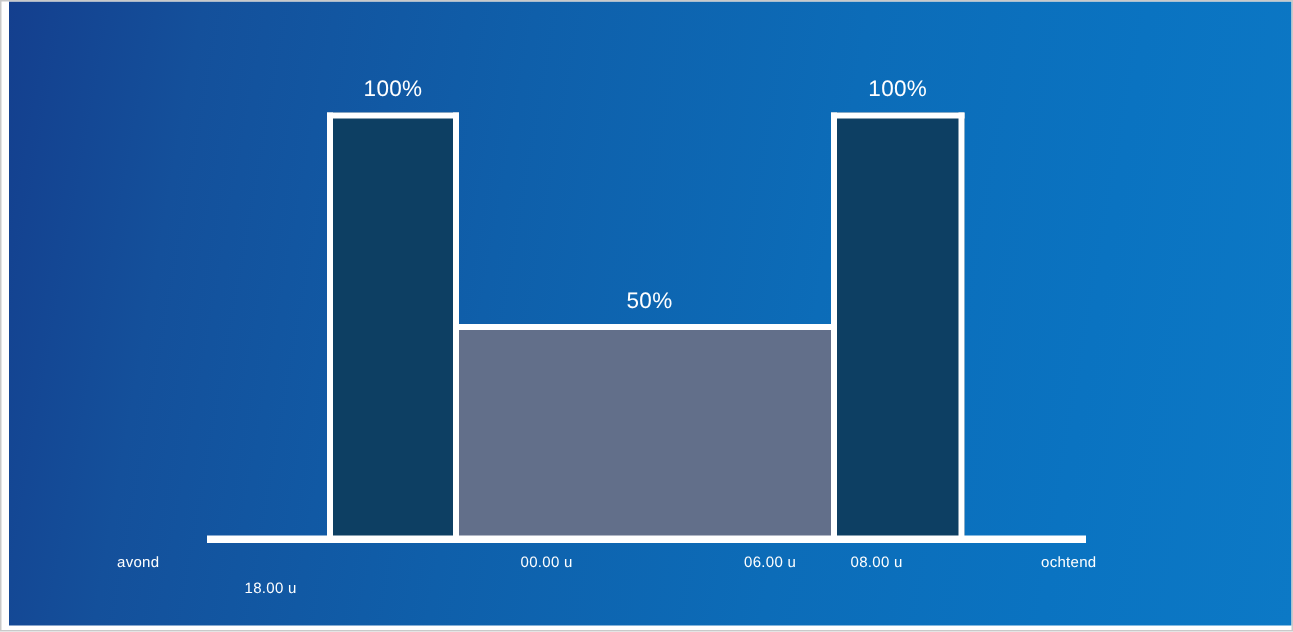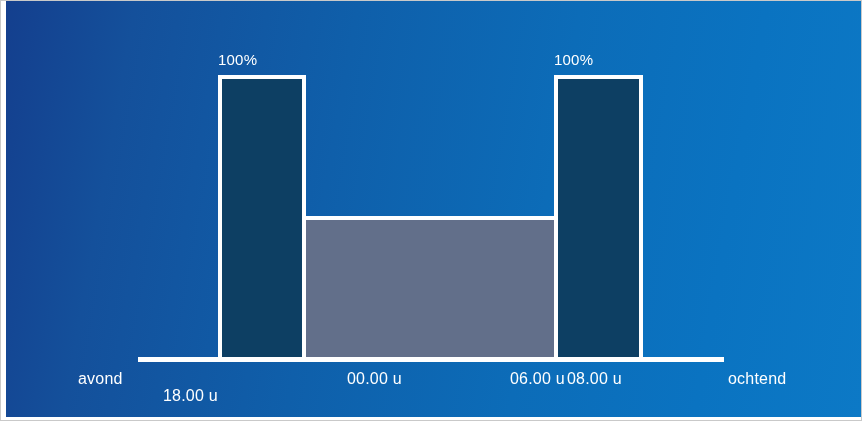--- a/index.html
+++ b/index.html
@@ -91,60 +91,62 @@
   #bar-night    { left: 300px; top: 215px; width: 254px; height: 143px; }
   #bar-morning  { left: 548px; top: 74px;  width: 89px;  height: 284px; }
 
   
   .value-label {
     position: absolute;
     color: #ffffff;
     font-size: 15px;
     font-family: "Liberation Sans", sans-serif;
     letter-spacing: 0.2px;
+    text-align: center;
     white-space: nowrap;
     z-index: 20;
   }
   #value-evening { left: 212px; top: 50px;  width: 88px; }
   #value-night   { left: 300px; top: 191px; width: 254px; }
   #value-morning { left: 548px; top: 50px;  width: 89px; }
 
   
   .axis-label {
     position: absolute;
     color: #ffffff;
-    font-size: 16px;
+    font-size: 10px;
     font-family: "Liberation Sans", sans-serif;
     letter-spacing: 0.2px;
     white-space: nowrap;
     z-index: 20;
   }
   
   #label-avond   { left: 72px;  top: 369px; }
   #label-1800    { left: 157px; top: 386px; }
   #label-0000    { left: 307px; top: 369px; margin-left: 34px; }
-  #label-0600    { left: 504px; top: 369px; }
+  #label-0600    { left: 490px; top: 369px; }
   #label-0800    { left: 561px; top: 369px; }
-  #label-ochtend { left: 722px; top: 369px; }
+  #label-ochtend { left: 688px; top: 369px; }
 </style>
 </head>
 <body>
 
 <div id="figure-root">
 
   <div id="chart-panel">
 
     <div class="bar bar-full" id="bar-evening"></div>
 
     <div class="bar bar-half" id="bar-night"></div>
 
     <div class="bar bar-full" id="bar-morning"></div>
 
     <div class="value-label" id="value-evening">100%</div>
 
+    <div class="value-label" id="value-night">50%</div>
 
     <div class="value-label" id="value-morning">100%</div>
 
     <div id="axis-line"></div>
 
     <div class="axis-label" id="label-avond">avond</div>
 
     <div class="axis-label" id="label-1800">18.00 u</div>
 
     <div class="axis-label" id="label-0000">00.00 u</div>

